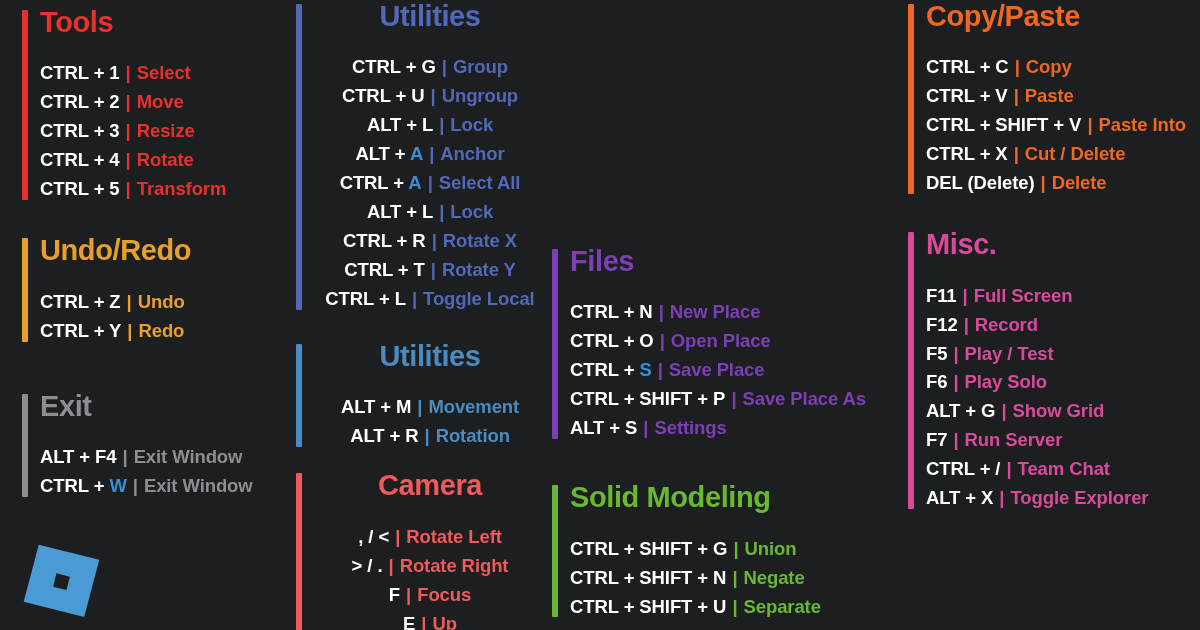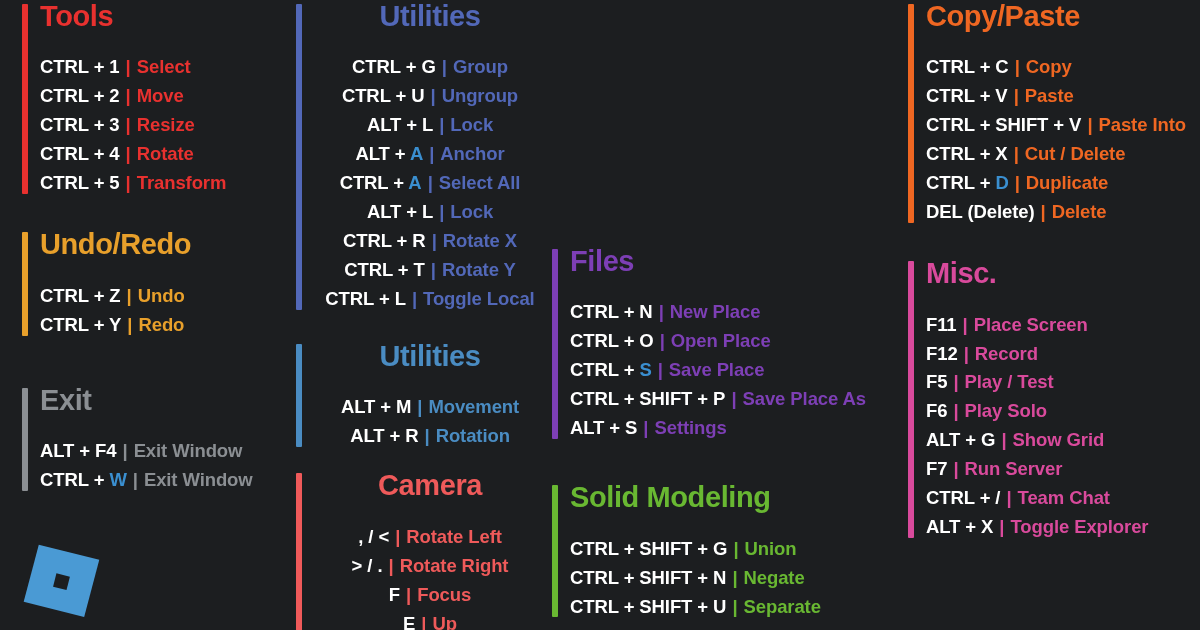--- a/index.html
+++ b/index.html
@@ -87,21 +87,21 @@
     left: 22px;
     bottom: 8px;
     width: 84px;
     height: 84px;
   }
 </style>
 </head>
 <body>
 
 <div id="board">
-    <div class="column col-0" style="padding-top: 0px;">
+    <div class="column col-0" style="padding-top: 6px;">
       <div class="section" style="--accent: #e8312f;">
         <div class="bar"></div>
         <div class="section-title">Tools</div>
         <div class="rows">
           <div class="row"><span class="combo">CTRL + 1</span><span class="sep"> | </span><span class="desc">Select</span></div>
           <div class="row"><span class="combo">CTRL + 2</span><span class="sep"> | </span><span class="desc">Move</span></div>
           <div class="row"><span class="combo">CTRL + 3</span><span class="sep"> | </span><span class="desc">Resize</span></div>
           <div class="row"><span class="combo">CTRL + 4</span><span class="sep"> | </span><span class="desc">Rotate</span></div>
           <div class="row"><span class="combo">CTRL + 5</span><span class="sep"> | </span><span class="desc">Transform</span></div>
         </div>
@@ -193,30 +193,29 @@
     </div>
     <div class="column col-3" style="padding-top: 0px;">
       <div class="section" style="--accent: #ef6722;">
         <div class="bar"></div>
         <div class="section-title">Copy/Paste</div>
         <div class="rows">
           <div class="row"><span class="combo">CTRL + C</span><span class="sep"> | </span><span class="desc">Copy</span></div>
           <div class="row"><span class="combo">CTRL + V</span><span class="sep"> | </span><span class="desc">Paste</span></div>
           <div class="row"><span class="combo">CTRL + SHIFT + V</span><span class="sep"> | </span><span class="desc">Paste Into</span></div>
           <div class="row"><span class="combo">CTRL + X</span><span class="sep"> | </span><span class="desc">Cut / Delete</span></div>
-          <div class="row"><span class="combo">CTRL + </span><span class="hl">D</span><span class="sep"> | </span><span class="desc">Duplicate</span></div>
           <div class="row"><span class="combo">DEL (Delete)</span><span class="sep"> | </span><span class="desc">Delete</span></div>
         </div>
       </div>
       <div style="height: 26px;"></div>
       <div class="section" style="--accent: #d94a9c;">
         <div class="bar"></div>
         <div class="section-title">Misc.</div>
         <div class="rows">
-          <div class="row"><span class="combo">F11</span><span class="sep"> | </span><span class="desc">Place Screen</span></div>
+          <div class="row"><span class="combo">F11</span><span class="sep"> | </span><span class="desc">Full Screen</span></div>
           <div class="row"><span class="combo">F12</span><span class="sep"> | </span><span class="desc">Record</span></div>
           <div class="row"><span class="combo">F5</span><span class="sep"> | </span><span class="desc">Play / Test</span></div>
           <div class="row"><span class="combo">F6</span><span class="sep"> | </span><span class="desc">Play Solo</span></div>
           <div class="row"><span class="combo">ALT + G</span><span class="sep"> | </span><span class="desc">Show Grid</span></div>
           <div class="row"><span class="combo">F7</span><span class="sep"> | </span><span class="desc">Run Server</span></div>
           <div class="row"><span class="combo">CTRL + /</span><span class="sep"> | </span><span class="desc">Team Chat</span></div>
           <div class="row"><span class="combo">ALT + X</span><span class="sep"> | </span><span class="desc">Toggle Explorer</span></div>
         </div>
       </div>
     </div>

